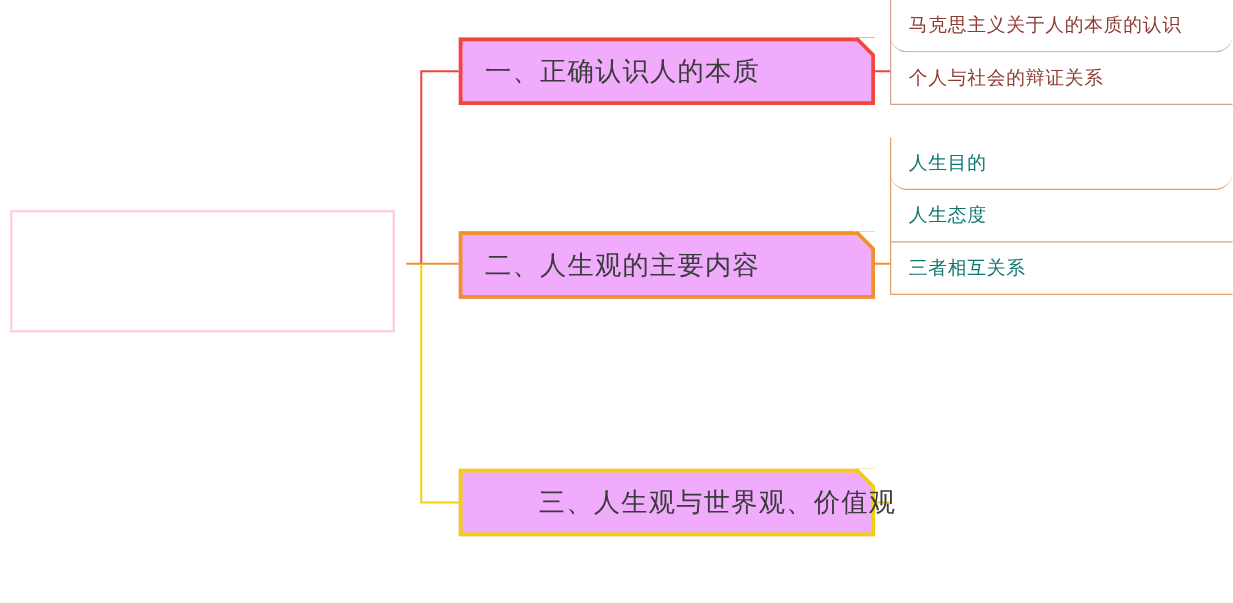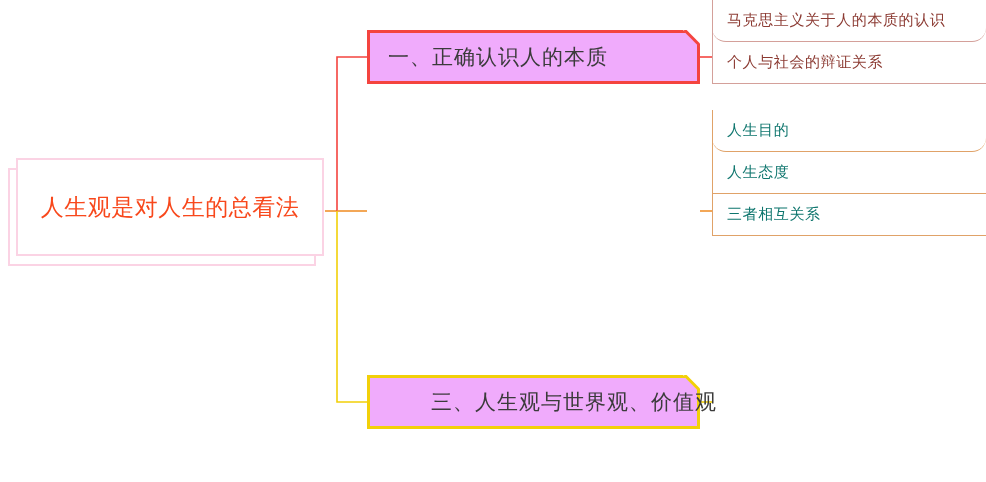--- a/index.html
+++ b/index.html
@@ -191,33 +191,37 @@
 
     <path d="M337 211 V402 H367" stroke="#f2d009" stroke-width="1.6" fill="none"></path>
 
     <path d="M700 57 H712" stroke="#f4443f" stroke-width="1.6" fill="none"></path>
     <path d="M700 211 H712" stroke="#f0912d" stroke-width="1.6" fill="none"></path>
     <path d="M700 402 H712" stroke="#f2d009" stroke-width="1.6" fill="none"></path>
   </svg>
 
   <div class="root-wrap">
     <div class="root-shadow"></div>
-    <div class="root-box">
-      <span class="root-text">人生观是对人生的总看法</span>
-    </div>
   </div>
 
   <div class="branch branch-1">
     <span class="branch-text">一、正确认识人的本质</span>
     <span class="fold">
       <span class="cut"></span>
         <span class="diag"></span>
     </span>
   </div>
 
+  <div class="branch branch-2">
+    <span class="branch-text">二、人生观的主要内容</span>
+    <span class="fold">
+      <span class="cut"></span>
+        <span class="diag"></span>
+    </span>
+  </div>
 
   <div class="branch branch-3">
     <span class="branch-text">三、人生观与世界观、价值观</span>
     <span class="fold">
       <span class="cut"></span>
         <span class="diag"></span>
     </span>
   </div>
 
   <div class="leaf-group group-1">

